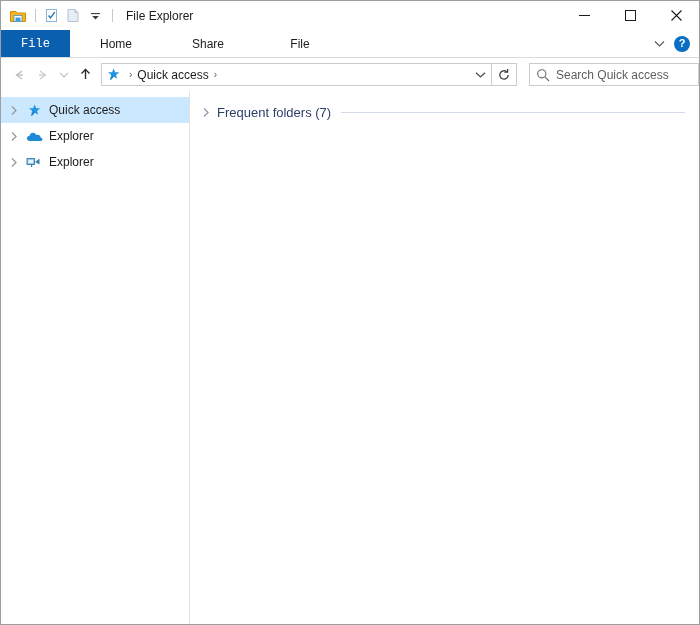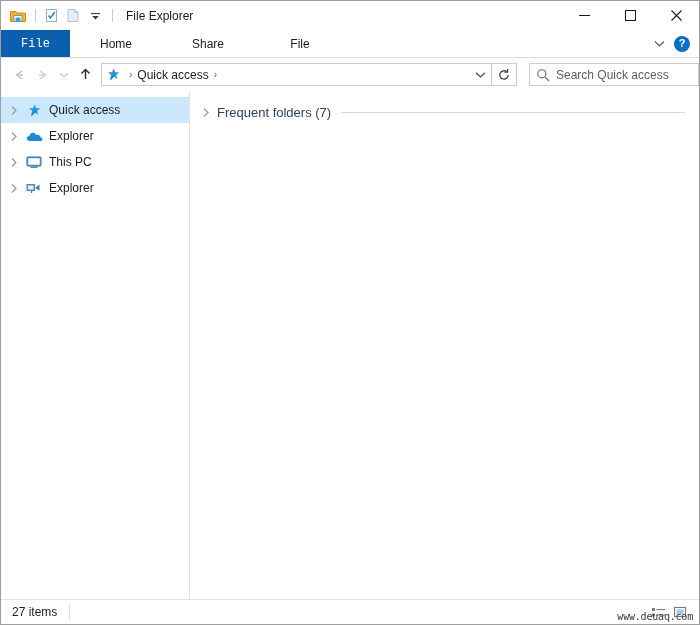--- a/index.html
+++ b/index.html
@@ -530,35 +530,20 @@
             </svg>
         </div>
         <div class="nav-icon">
           <svg width="17" height="13" viewBox="0 0 17 13">
             <path d="M4.2 11 C1.8 11 0.6 9.4 0.9 7.9 C1.2 6.5 2.6 5.9 3.5 6 C3.6 4 5.2 2.6 7.1 2.7 C8.7 2.8 9.8 3.8 10.2 5 C10.8 4.6 11.6 4.5 12.4 4.8 C13.9 5.3 14.6 6.5 14.6 7.6 C15.8 7.7 16.6 8.6 16.4 9.7 C16.2 10.6 15.3 11 14.4 11 Z" fill="#1e8bd4"></path>
           </svg>
         </div>
         <span class="nav-label">Explorer</span>
       </div>
 
-      <div class="nav-item">
-        <div class="nav-chevron">
-          <svg width="8" height="11" viewBox="0 0 8 11">
-              <path d="M2 1.5 L6 5.5 L2 9.5" stroke="#9a9a9a" stroke-width="1.3" fill="none"></path>
-            </svg>
-        </div>
-        <div class="nav-icon">
-          <svg width="16" height="14" viewBox="0 0 16 14">
-            <rect x="1" y="2" width="14" height="9" rx="0.8" fill="#5ba8dd" stroke="#2f6e9e" stroke-width="1"></rect>
-            <rect x="2.3" y="3.3" width="11.4" height="6.4" fill="#ffffff"></rect>
-            <rect x="4.5" y="11.5" width="7" height="1.4" fill="#4b7fa3"></rect>
-          </svg>
-        </div>
-        <span class="nav-label">This PC</span>
-      </div>
 
       <div class="nav-item">
         <div class="nav-chevron">
           <svg width="8" height="11" viewBox="0 0 8 11">
               <path d="M2 1.5 L6 5.5 L2 9.5" stroke="#9a9a9a" stroke-width="1.3" fill="none"></path>
             </svg>
         </div>
         <div class="nav-icon">
           <svg width="16" height="14" viewBox="0 0 16 14">
             <rect x="1" y="3.5" width="7.5" height="6" fill="#7bb7e0" stroke="#3a7fae" stroke-width="0.9"></rect>
@@ -580,37 +565,14 @@
             </svg>
         </div>
         <span class="group-label">Frequent folders (7)</span>
         <div class="group-rule"></div>
       </div>
 
 
     </div>
   </div>
 
-  <div class="statusbar">
-    <span class="status-text">27 items</span>
-    <div class="status-div"></div>
-
-    <div class="viewmodes">
-      <div class="viewmode-btn">
-        <svg width="15" height="13" viewBox="0 0 15 13">
-          <rect x="1" y="2" width="3" height="3" fill="#7a7a7a"></rect>
-          <rect x="5.5" y="3" width="8.5" height="1.1" fill="#7a7a7a"></rect>
-          <rect x="1" y="7.5" width="3" height="3" fill="#7a7a7a"></rect>
-          <rect x="5.5" y="8.5" width="8.5" height="1.1" fill="#7a7a7a"></rect>
-        </svg>
-      </div>
-      <div class="viewmode-btn">
-        <svg width="15" height="13" viewBox="0 0 15 13">
-          <rect x="1.5" y="1.5" width="11" height="9" fill="none" stroke="#7a7a7a" stroke-width="1.1"></rect>
-          <rect x="3.5" y="3.5" width="7" height="5" fill="#a8c8e0"></rect>
-        </svg>
-      </div>
-    </div>
-
-    <div class="watermark">www.deuaq.com</div>
-  </div>
 
 </div>
 
 </body></html>

